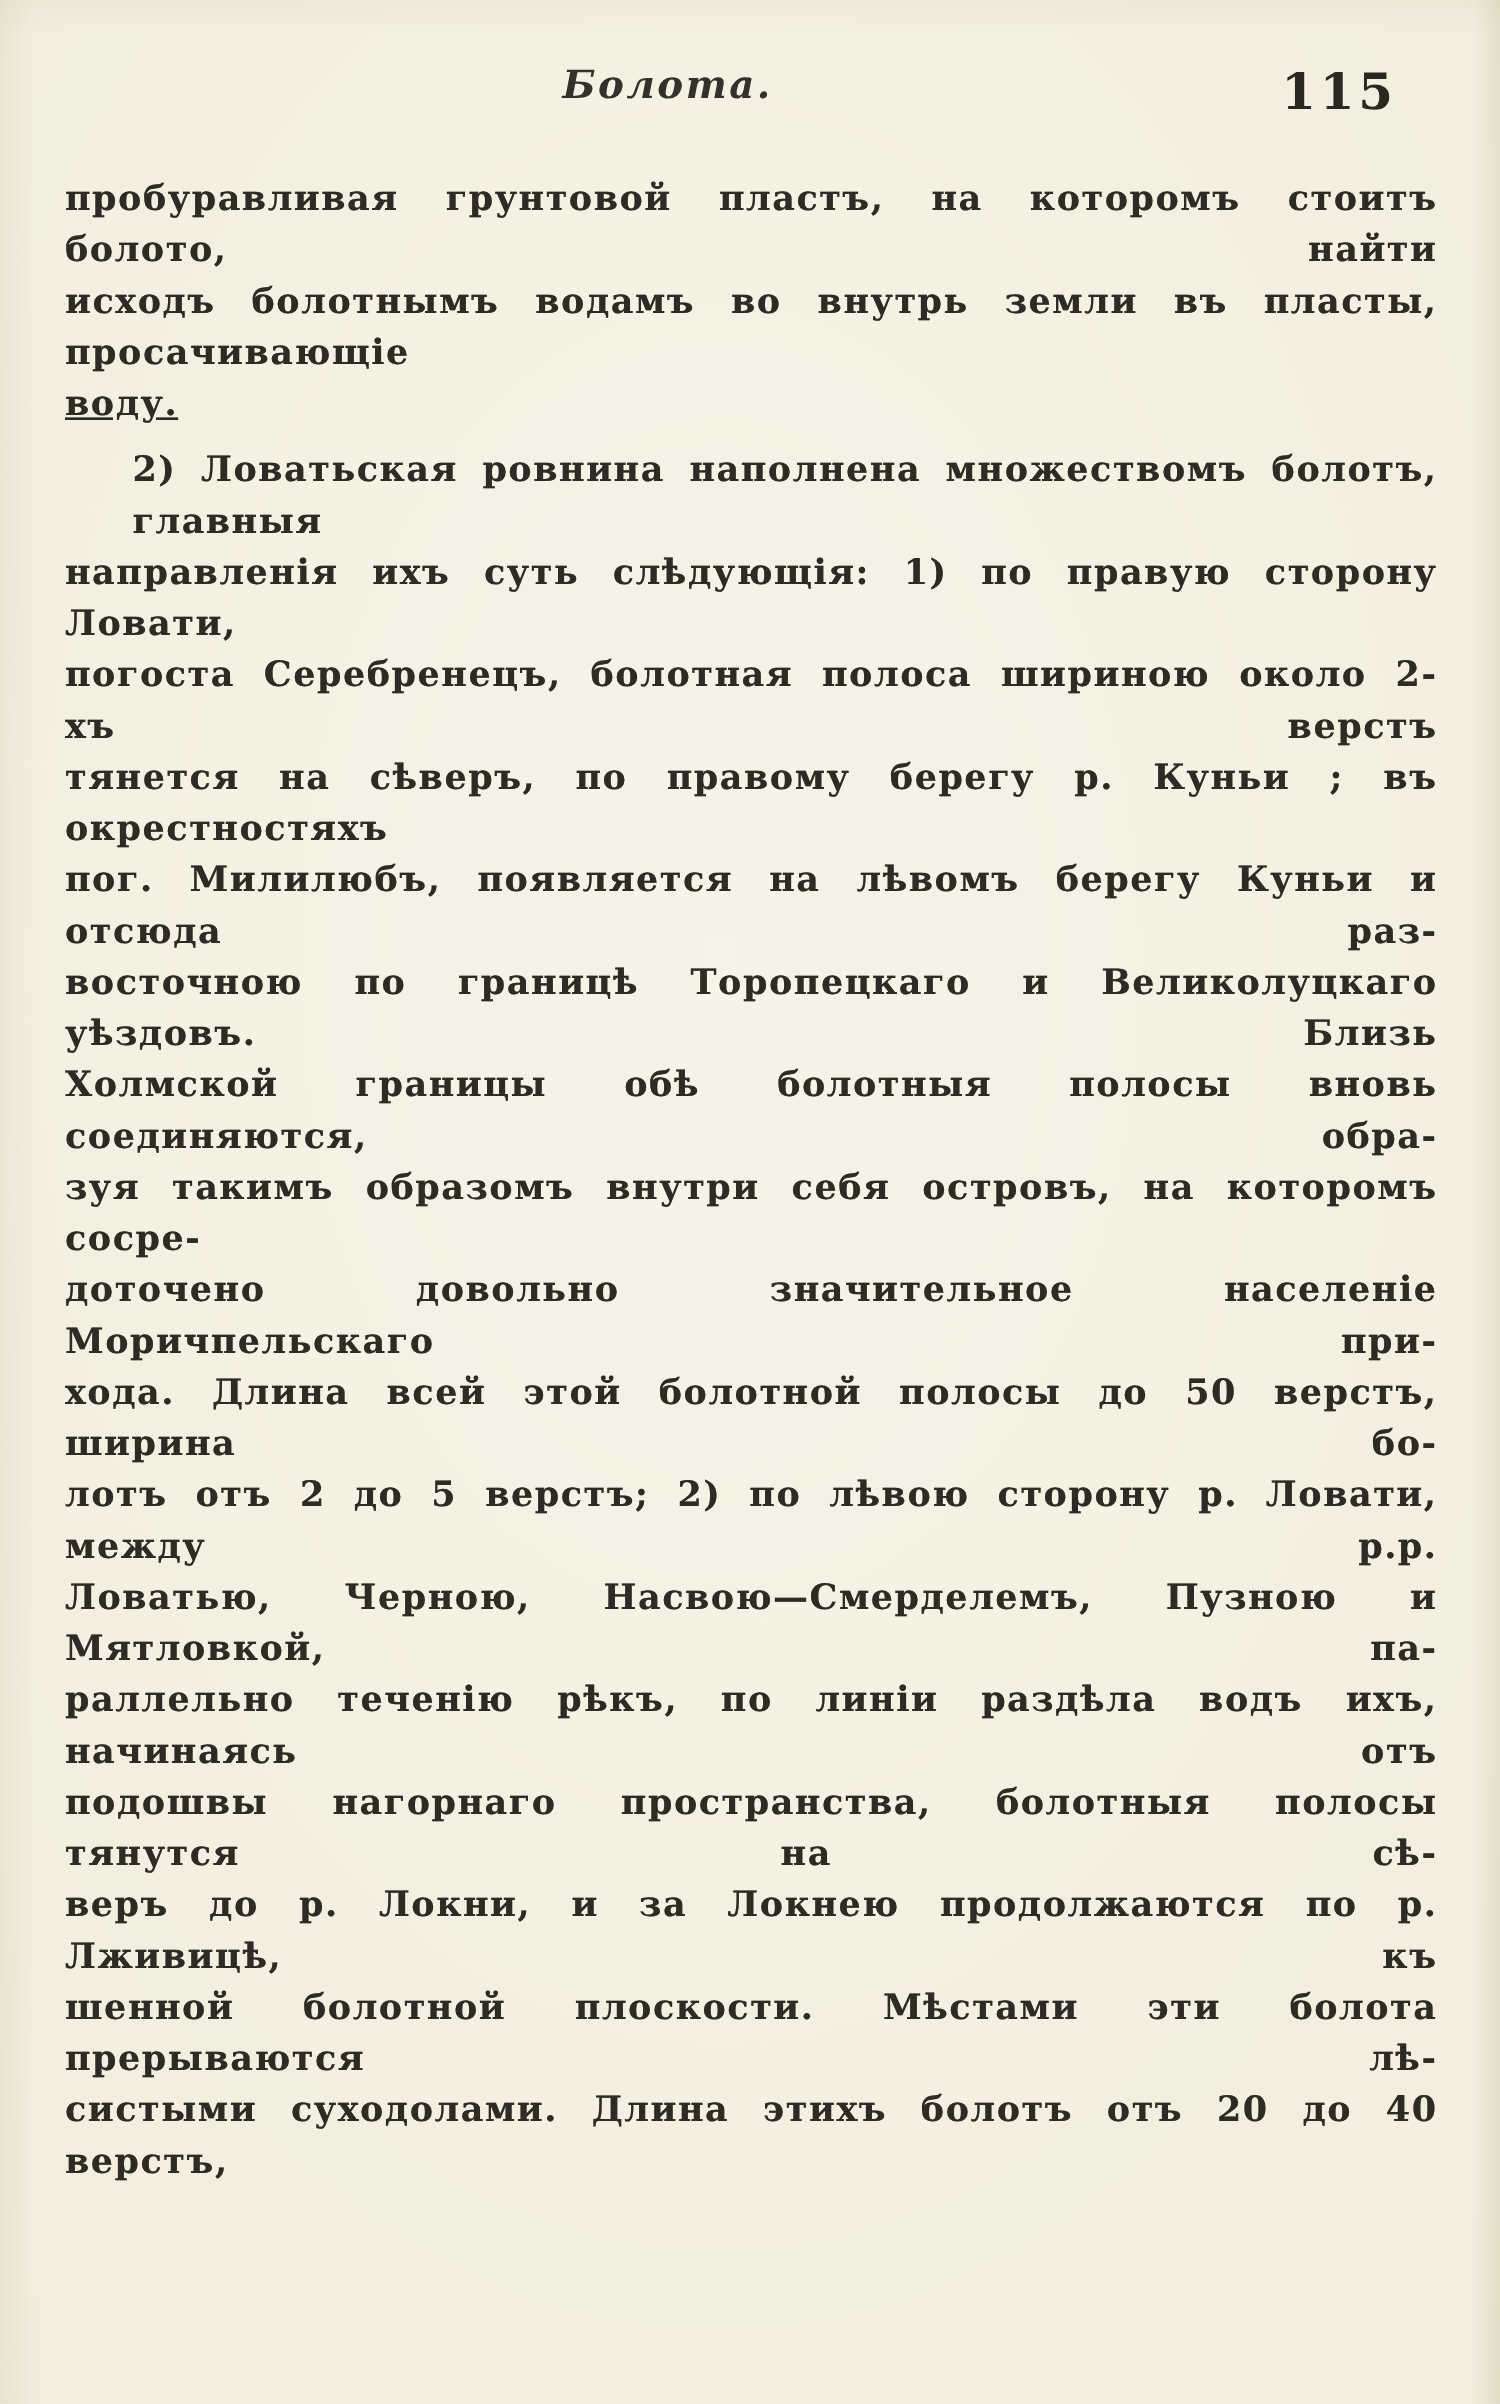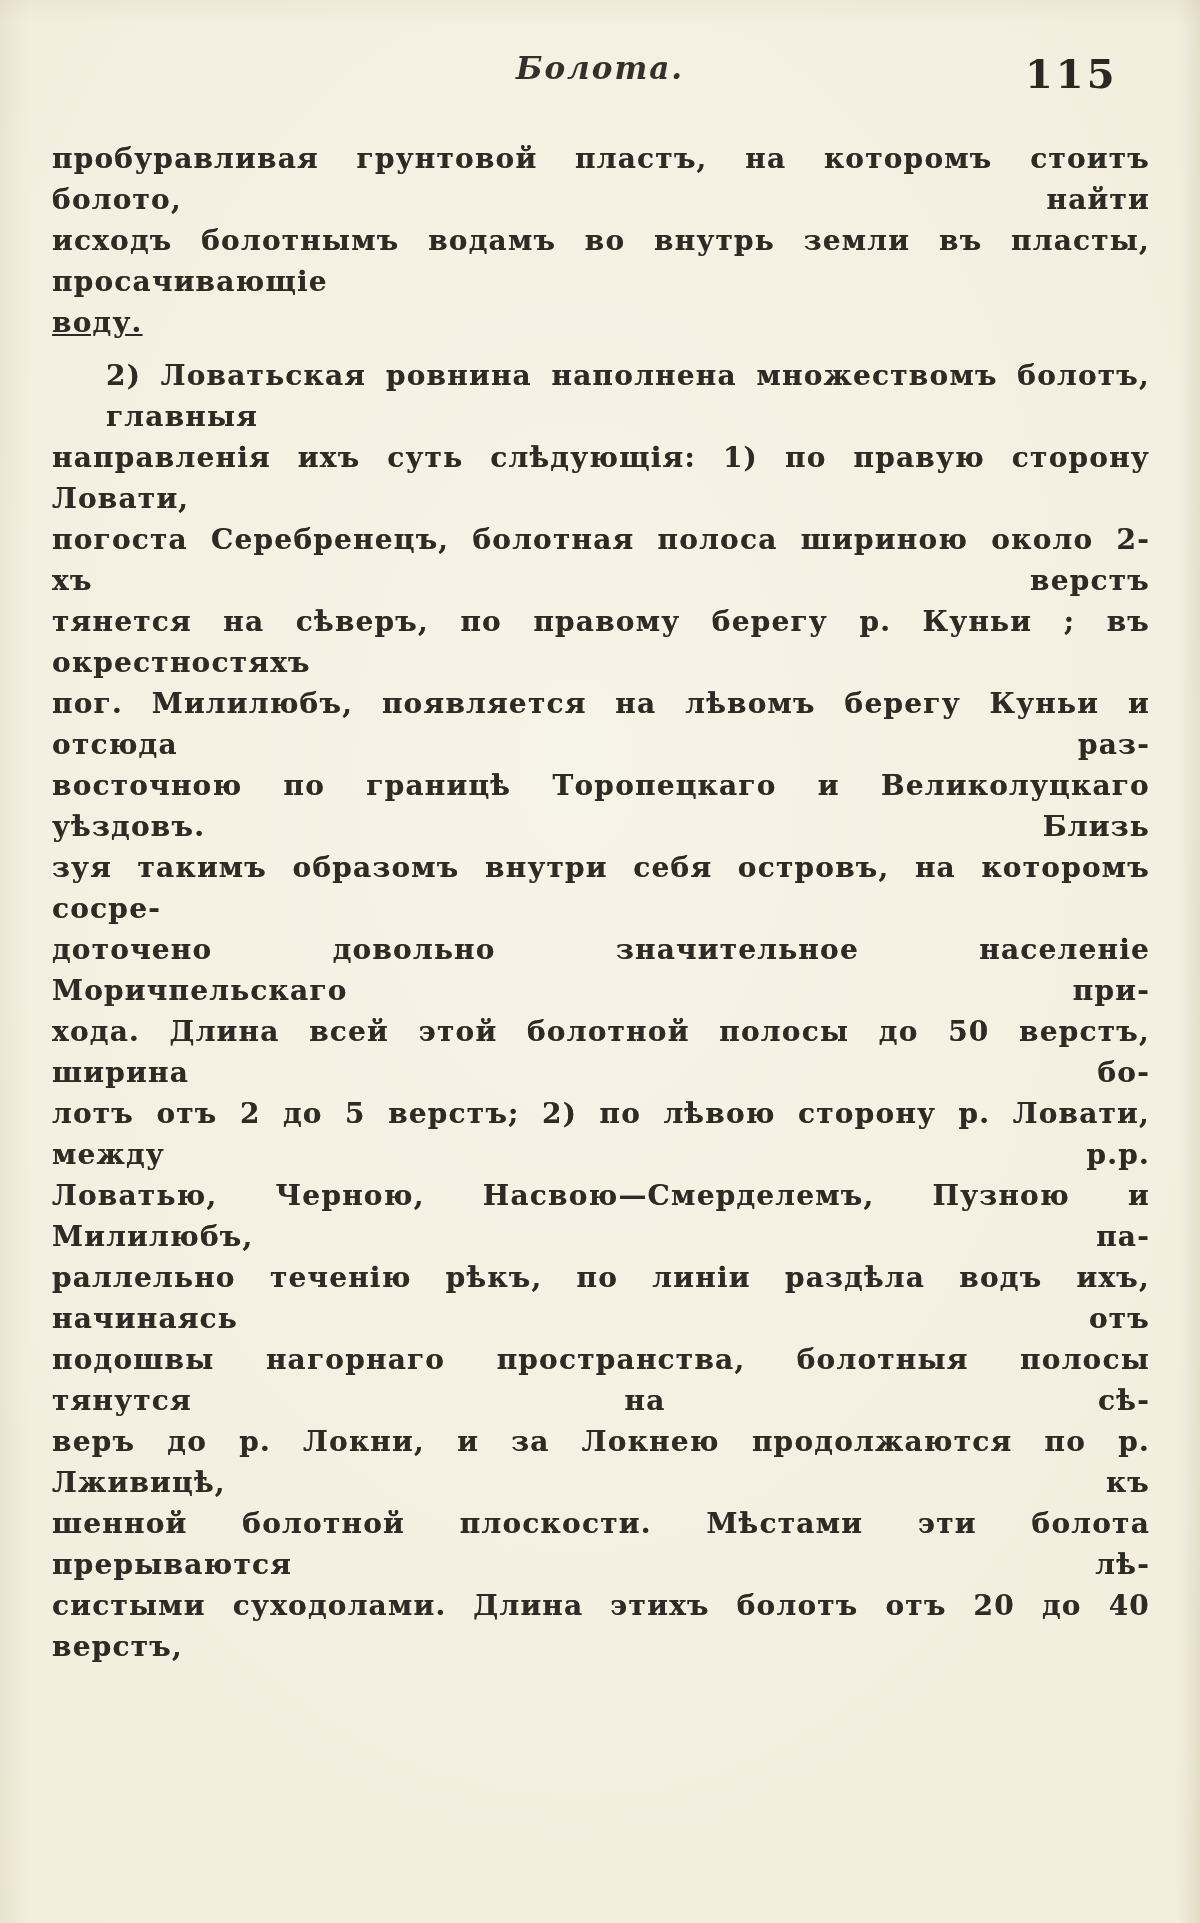--- a/index.html
+++ b/index.html
@@ -26,21 +26,21 @@
     position: absolute;
     top: 50px;
     left: 40px;
     right: 40px;
     height: 44px;
   }
   .head-title {
     position: absolute;
     left: 410px;
     width: 300px;
-    text-align: center;
+    text-align: left;
     font-style: italic;
     font-weight: bold;
     font-size: 31px;
     letter-spacing: 2px;
     color: #34302a;
   }
   .page-number {
     position: absolute;
     left: 985px;
     width: 90px;
@@ -88,25 +88,26 @@
         <div class="line">исходъ болотнымъ водамъ во внутрь земли въ пласты, просачивающіе</div>
         <div class="line flush">воду.</div>
       </div>
       <div class="paragraph">
         <div class="line indent">2) Ловатьская ровнина наполнена множествомъ болотъ, главныя</div>
         <div class="line">направленія ихъ суть слѣдующія: 1) по правую сторону Ловати,</div>
         <div class="line">погоста Серебренецъ, болотная полоса шириною около 2-хъ верстъ</div>
         <div class="line">тянется на сѣверъ, по правому берегу р. Куньи ; въ окрестностяхъ</div>
         <div class="line">пог. Милилюбъ, появляется на лѣвомъ берегу Куньи и отсюда раз-</div>
         <div class="line">восточною по границѣ Торопецкаго и Великолуцкаго уѣздовъ. Близь</div>
+        <div class="line">Холмской границы обѣ болотныя полосы вновь соединяются, обра-</div>
         <div class="line">зуя такимъ образомъ внутри себя островъ, на которомъ сосре-</div>
         <div class="line">доточено довольно значительное населеніе Моричпельскаго при-</div>
         <div class="line">хода. Длина всей этой болотной полосы до 50 верстъ, ширина бо-</div>
         <div class="line">лотъ отъ 2 до 5 верстъ; 2) по лѣвою сторону р. Ловати, между р.р.</div>
-        <div class="line">Ловатью, Черною, Насвою—Смерделемъ, Пузною и Милилюбъ, па-</div>
+        <div class="line">Ловатью, Черною, Насвою—Смерделемъ, Пузною и Мятловкой, па-</div>
         <div class="line">раллельно теченію рѣкъ, по линіи раздѣла водъ ихъ, начинаясь отъ</div>
         <div class="line">подошвы нагорнаго пространства, болотныя полосы тянутся на сѣ-</div>
         <div class="line">веръ до р. Локни, и за Локнею продолжаются по р. Лживицѣ, къ</div>
         <div class="line">шенной болотной плоскости. Мѣстами эти болота прерываются лѣ-</div>
         <div class="line">систыми суходолами. Длина этихъ болотъ отъ 20 до 40 верстъ,</div>
       </div>
     </div>
 </div>
 
 </body></html>

